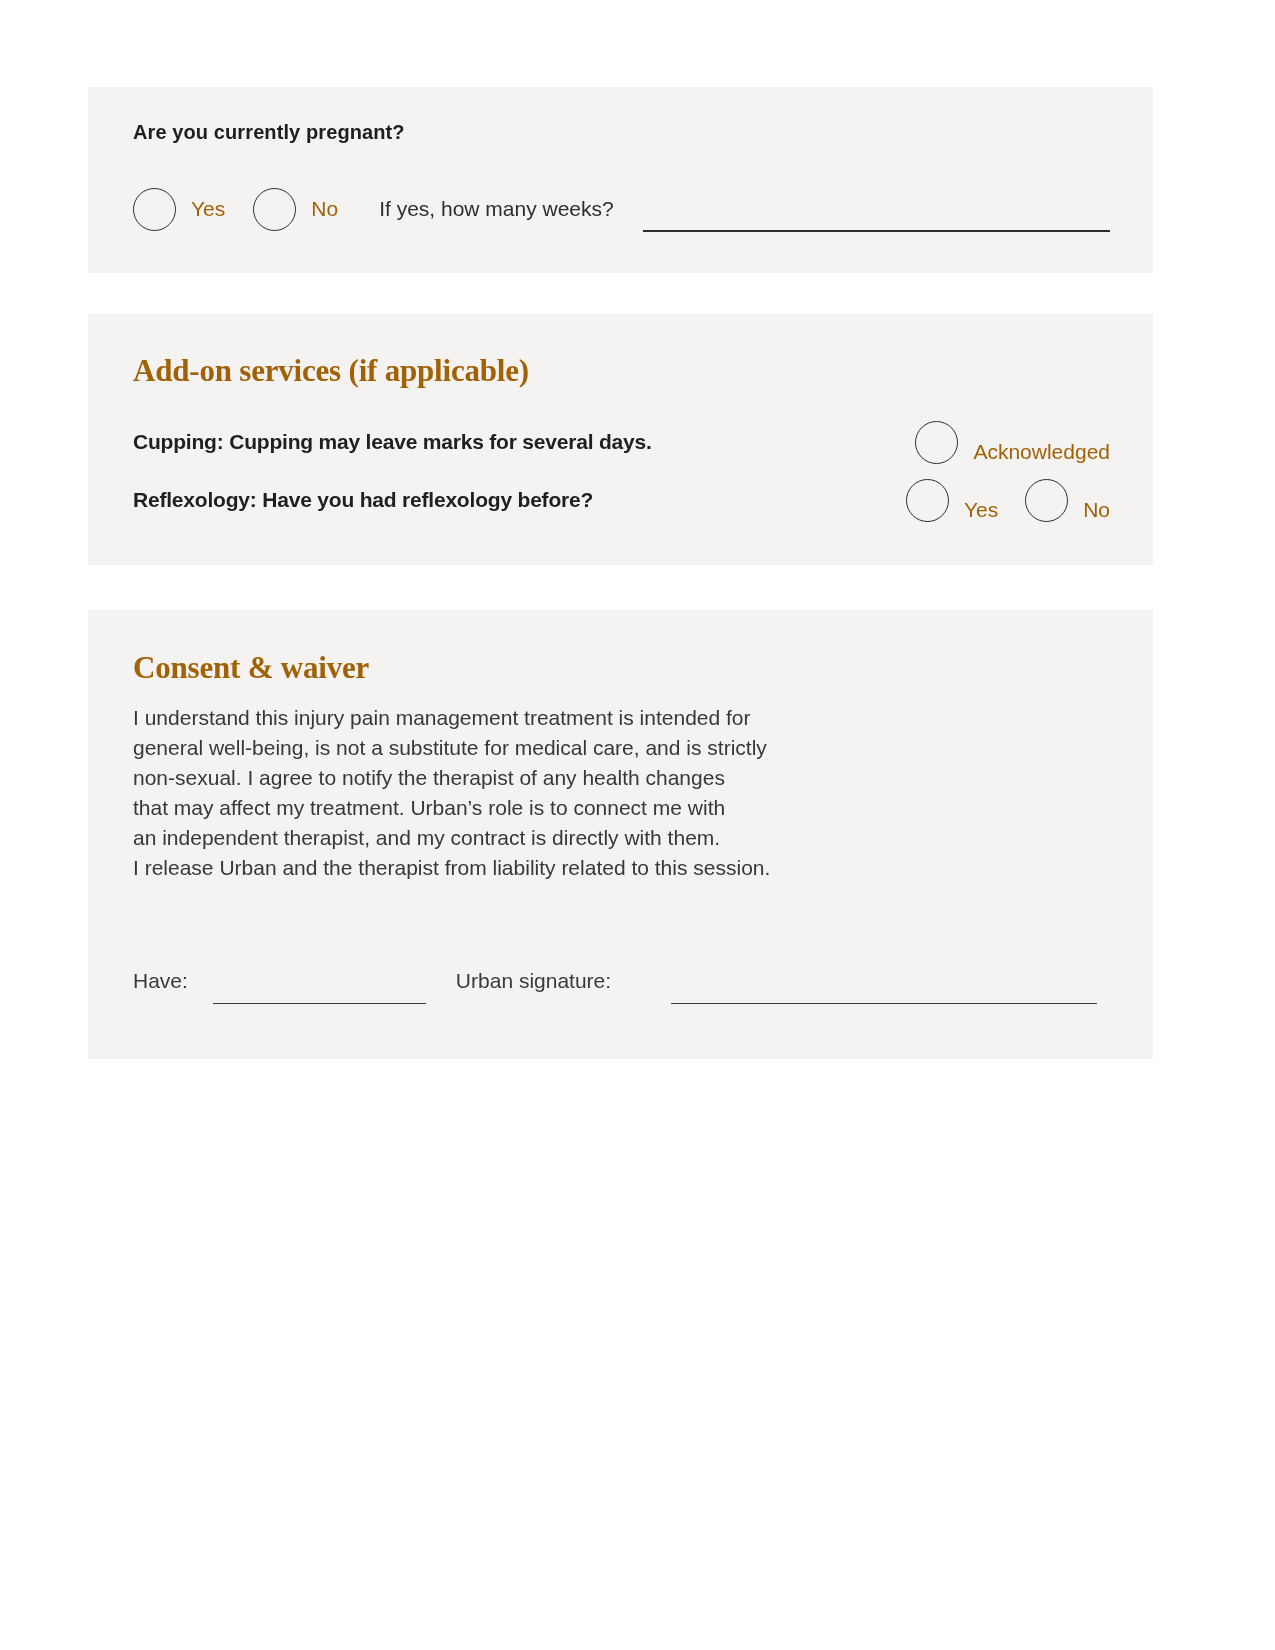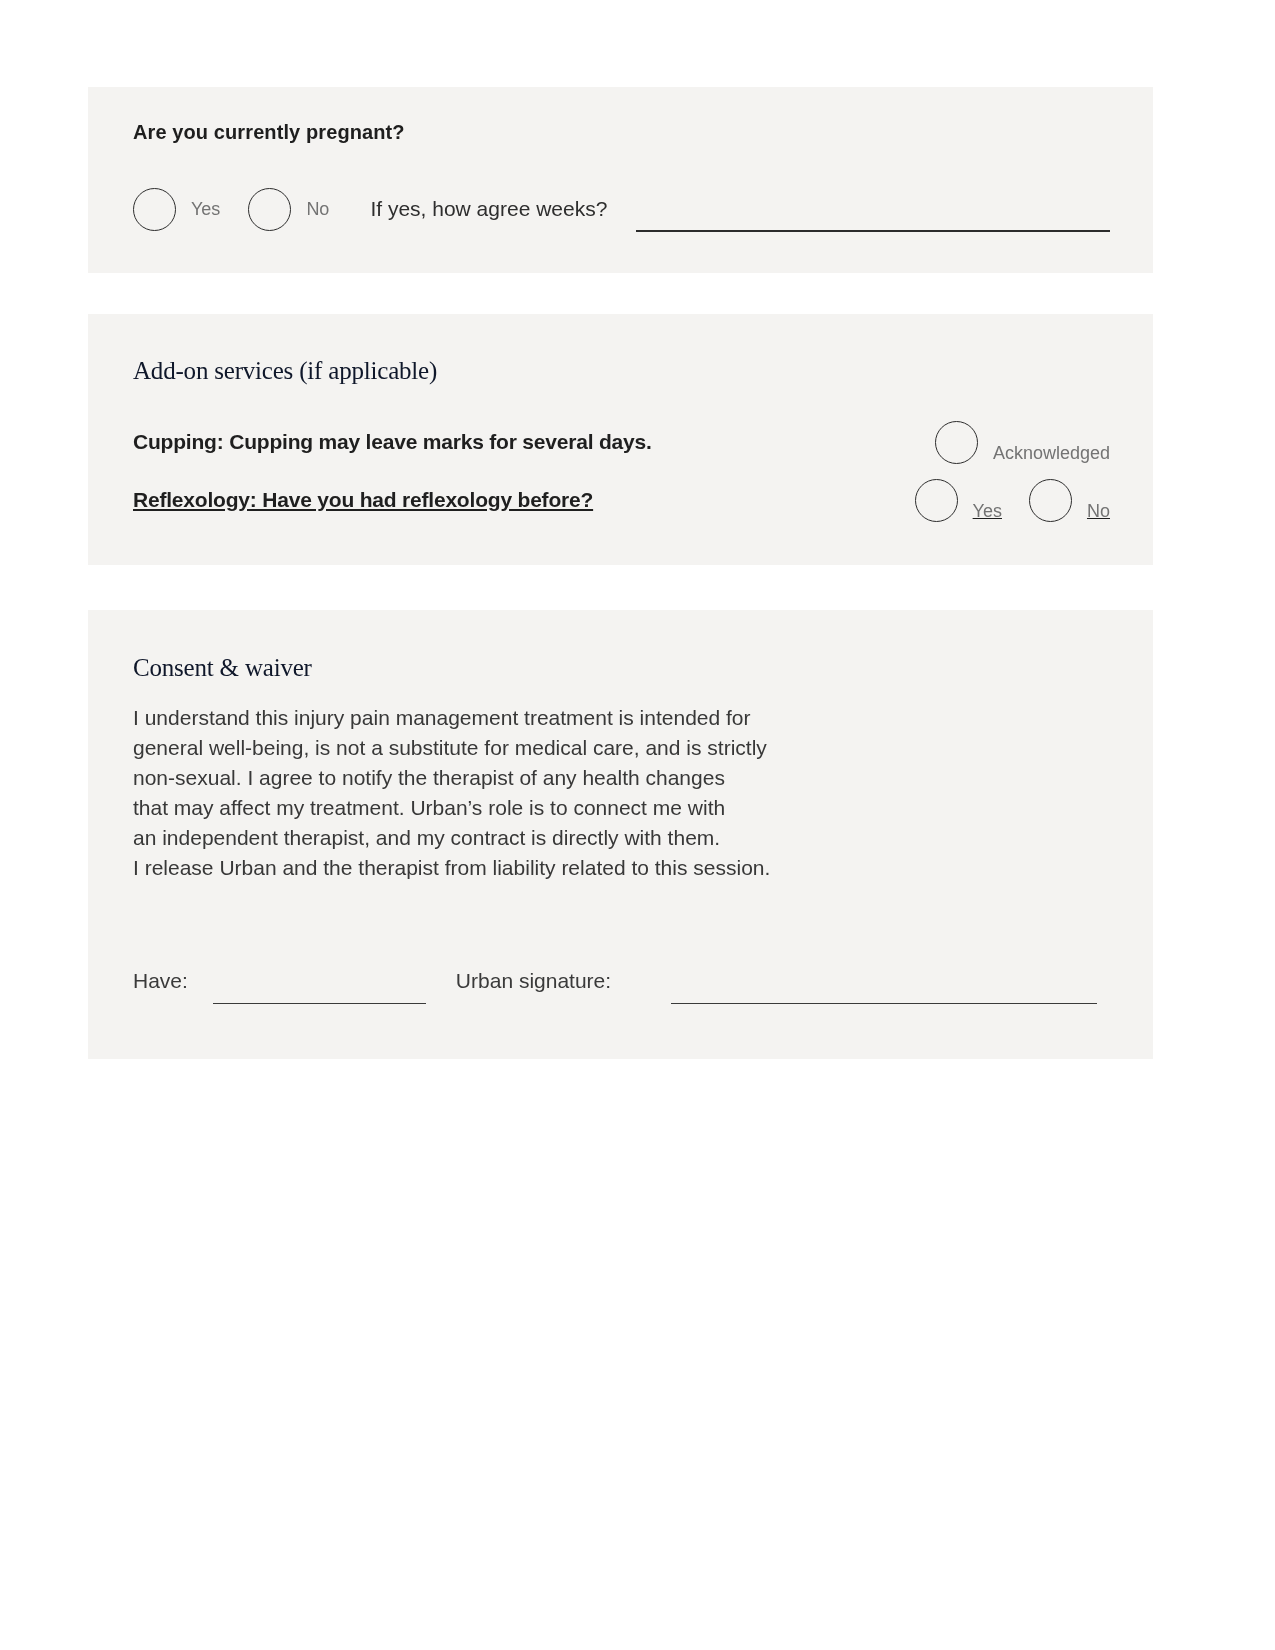--- a/index.html
+++ b/index.html
@@ -47,58 +47,58 @@
     width: 43px;
     height: 43px;
     border: 1.5px solid #2d2d2d;
     border-radius: 50%;
     background: transparent;
     flex: none;
     box-sizing: border-box;
   }
   .radio-label {
     margin-left: 15px;
-    font-size: 18px;
-    color: #737373;
+    font-size: 21px;
+    color: #a16207;
     white-space: nowrap;
   }
   .radio-gap { margin-left: 28px; }
   .followup-label {
     margin-left: 41px;
     font-size: 21px;
     color: #2e2e2e;
     white-space: nowrap;
   }
   .weeks-line {
     flex: 1;
     margin-left: 29px;
     height: 43px;
     border-bottom: 2px solid #2c2c2c;
     font-size: 21px;
     color: #2e2e2e;
   }
 
   .serif-heading {
     font-family: "Liberation Serif", serif;
-    font-weight: 400;
-    font-size: 25px;
+    font-weight: 700;
+    font-size: 31px;
     line-height: 36px;
-    color: #0f172a;
+    color: #a16207;
     letter-spacing: -0.2px;
   }
   .panel-addons .serif-heading { margin-top: 39px; }
 
   .addon-row {
     display: flex;
     justify-content: space-between;
     align-items: center;
     min-height: 46px;
   }
   .addon-row-1 { margin-top: 30px; }
-  .addon-row-2 { margin-top: 12px; text-decoration: underline; }
+  .addon-row-2 { margin-top: 12px; }
   .addon-statement {
     font-size: 21px;
     font-weight: 700;
     color: #1f1f1f;
     letter-spacing: -0.2px;
     white-space: nowrap;
   }
   .choice-group {
     display: flex;
     align-items: flex-end;
@@ -144,21 +144,21 @@
 
 <div class="page">
 
   <section class="panel panel-pregnancy">
     <div class="q-bold">Are you currently pregnant?</div>
     <div class="radio-row">
       <span class="radio"></span>
       <span class="radio-label">Yes</span>
       <span class="radio radio-gap"></span>
       <span class="radio-label">No</span>
-      <span class="followup-label">If yes, how agree weeks?</span>
+      <span class="followup-label">If yes, how many weeks?</span>
       <span class="weeks-line"></span>
     </div>
   </section>
 
   <section class="panel panel-addons">
     <div class="serif-heading">Add-on services (if applicable)</div>
 
     <div class="addon-row addon-row-1">
       <span class="addon-statement">Cupping: Cupping may leave marks for several days.</span>
       <span class="choice-group">

